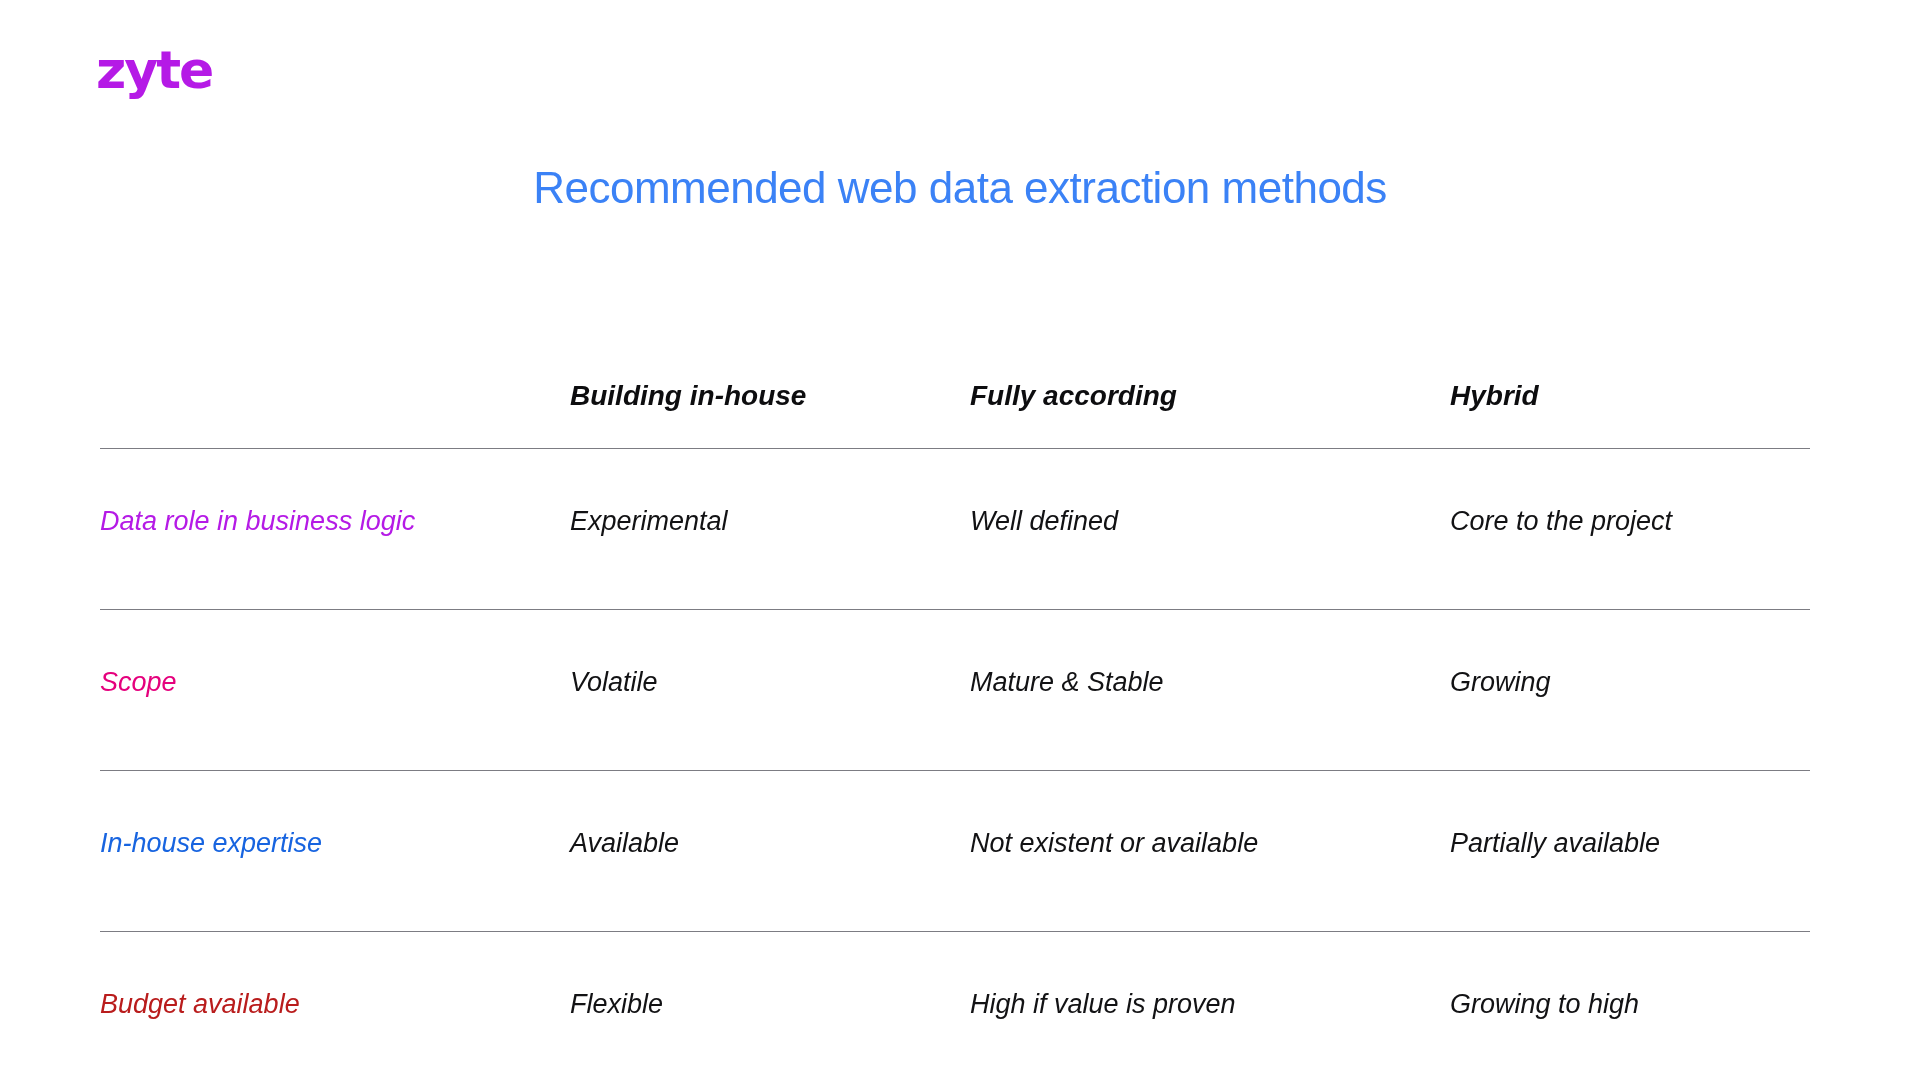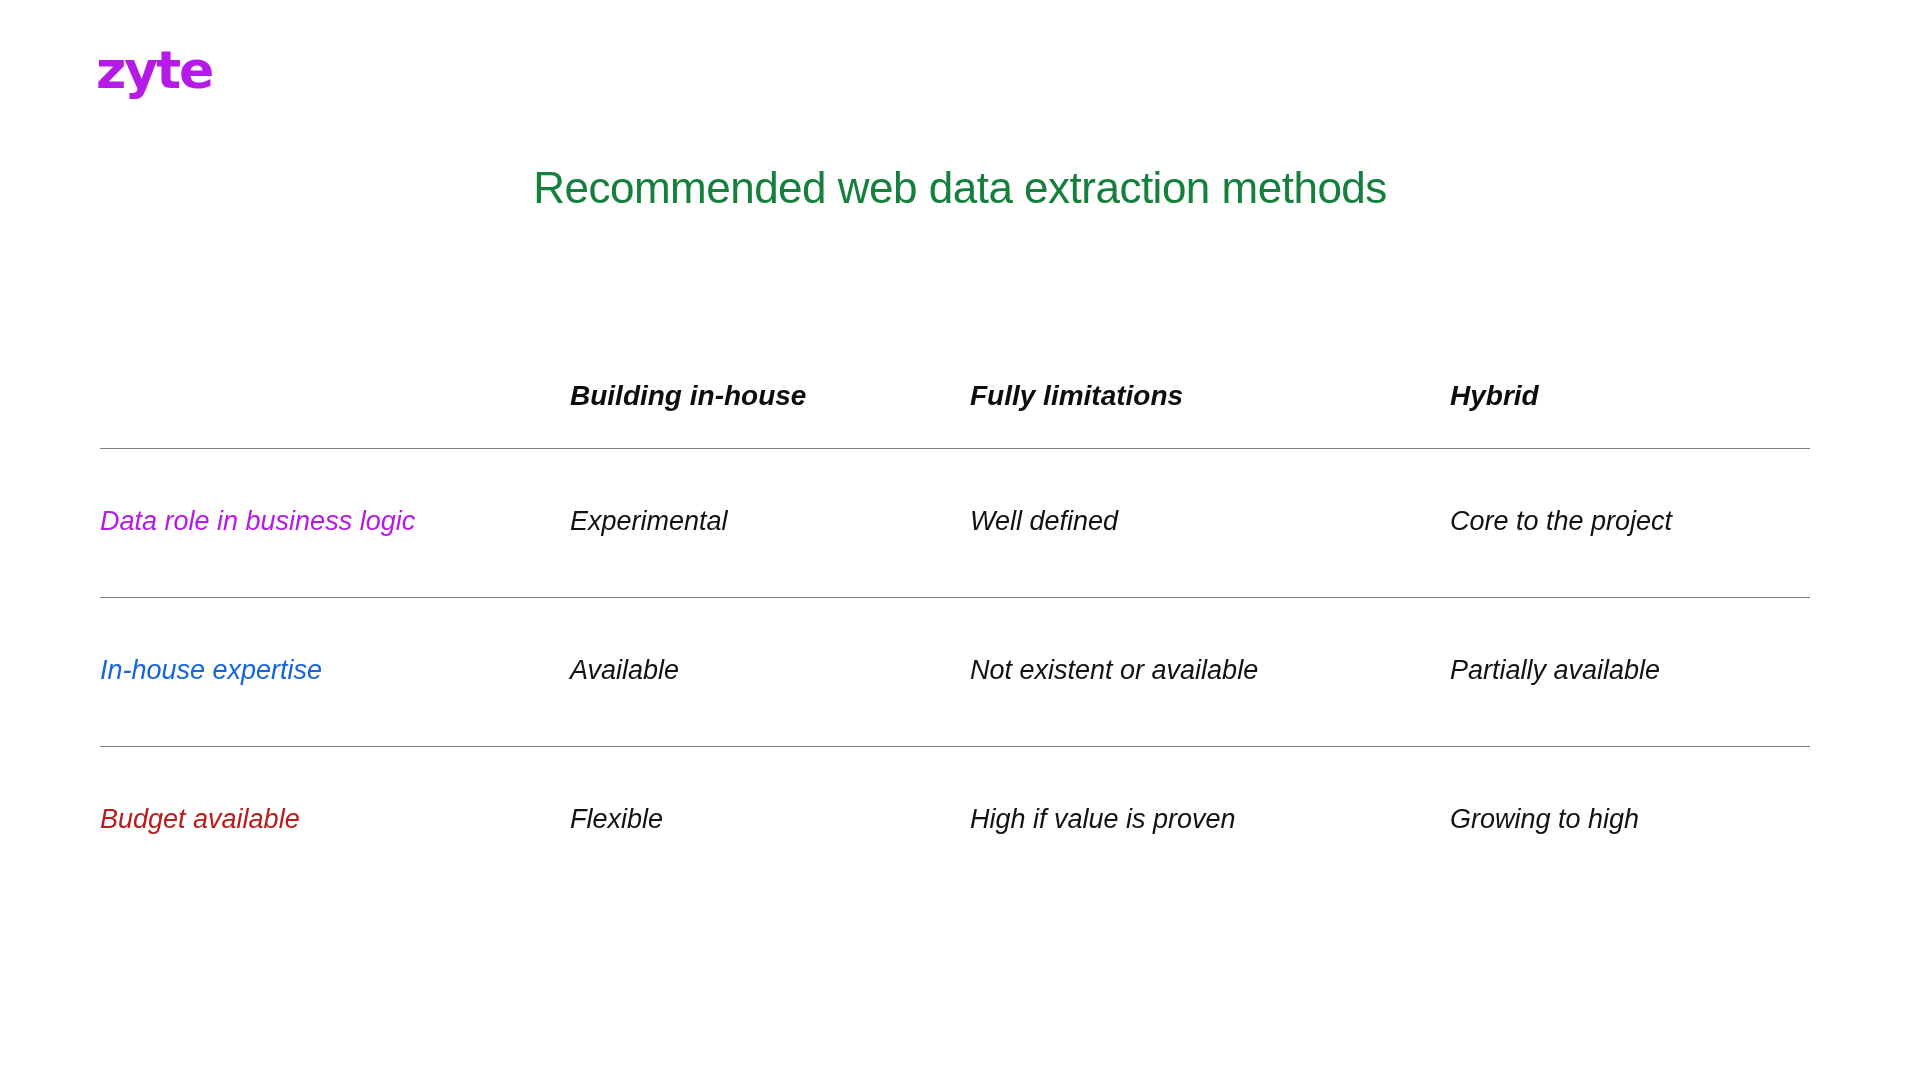--- a/index.html
+++ b/index.html
@@ -30,21 +30,21 @@
 
   .title {
     position: absolute;
     left: 0;
     right: 0;
     top: 160px;
     text-align: center;
     font-size: 44px;
     line-height: 1.28;
     font-weight: 400;
-    color: #15803d;
+    color: #3b82f6;
     letter-spacing: -0.5px;
   }
   .title .line {
     display: block;
   }
 
   .table-wrap {
     position: absolute;
     left: 100px;
     top: 380px;
@@ -71,21 +71,21 @@
     padding: 0 0 36px 0;
     vertical-align: bottom;
   }
   table.matrix thead th.corner { padding: 0; }
 
   table.matrix tbody tr {
     border-top: 1.5px solid #7c7c83;
   }
 
   table.matrix tbody td {
-    padding: 26px 0 30px 0;
+    padding: 26px 0 42px 0;
     font-size: 27px;
     font-weight: 400;
     color: #121214;
     vertical-align: middle;
     line-height: 1.35;
   }
 
   td.rowlabel {
     font-weight: 700;
     font-size: 25px;
@@ -122,30 +122,36 @@
     <colgroup>
       <col class="c0">
       <col class="c1">
       <col class="c2">
       <col class="c3">
     </colgroup>
     <thead>
       <tr>
         <th class="corner"></th>
         <th>Building in-house</th>
-        <th>Fully limitations</th>
+        <th>Fully according</th>
         <th>Hybrid</th>
       </tr>
     </thead>
     <tbody>
       <tr class="r0">
         <td class="rowlabel" style="color: rgb(181, 26, 230);">Data role in business logic</td>
         <td class="cell-1">Experimental</td>
         <td class="cell-2">Well defined</td>
         <td class="cell-3">Core to the project</td>
+      </tr>
+      <tr class="r1">
+        <td class="rowlabel" style="color: rgb(229, 0, 125);">Scope</td>
+        <td class="cell-1">Volatile</td>
+        <td class="cell-2">Mature &amp; Stable</td>
+        <td class="cell-3">Growing</td>
       </tr>
       <tr class="r2">
         <td class="rowlabel" style="color: rgb(23, 100, 224);">In-house expertise</td>
         <td class="cell-1">Available</td>
         <td class="cell-2">Not existent or available</td>
         <td class="cell-3">Partially available</td>
       </tr>
       <tr class="r3">
         <td class="rowlabel" style="color: #b91c1c;">Budget available</td>
         <td class="cell-1">Flexible</td>

